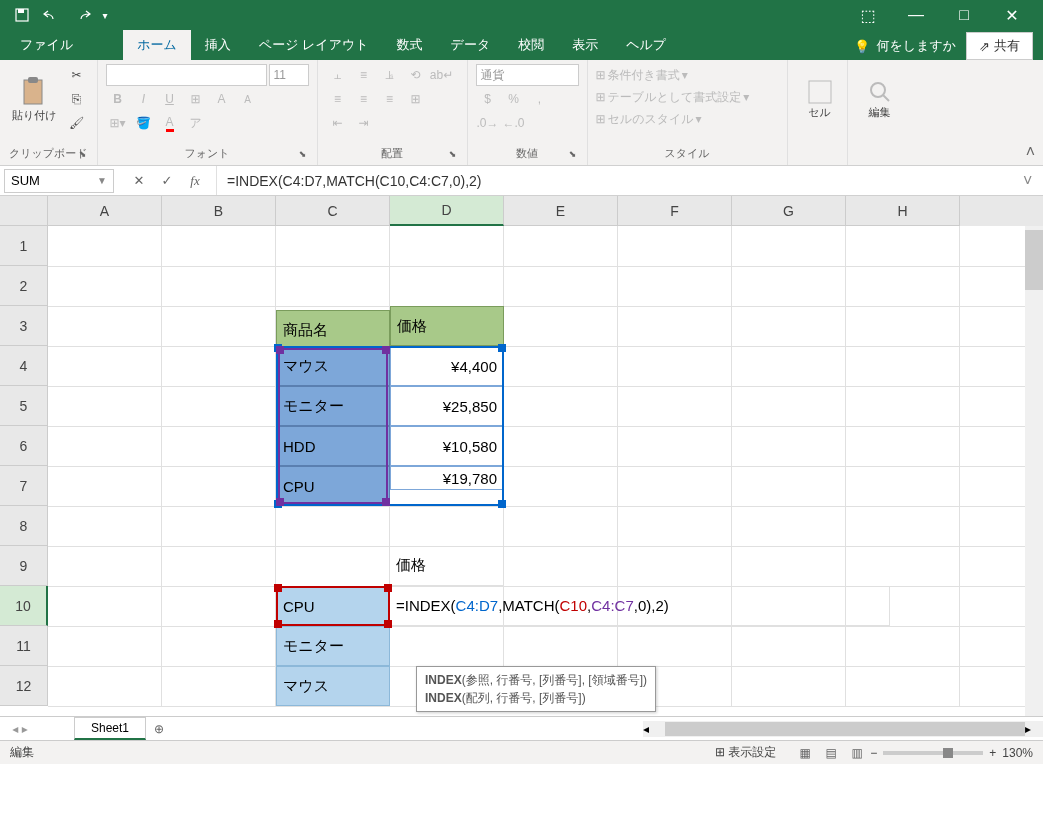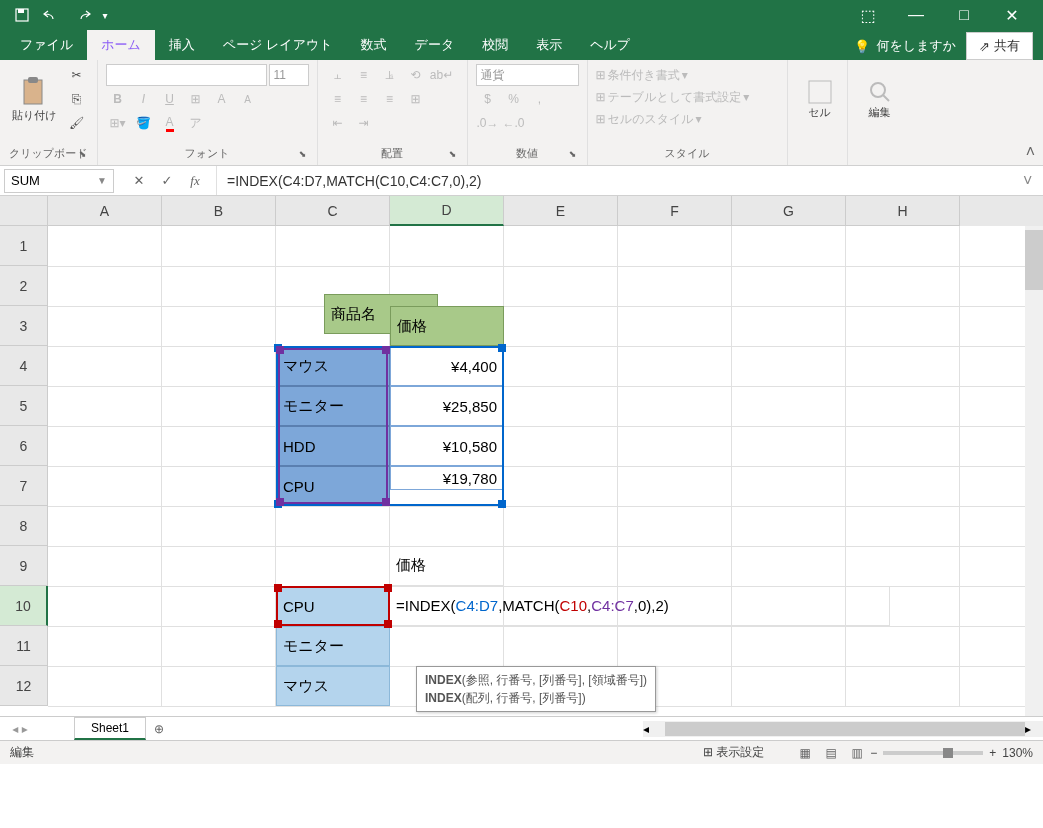--- a/index.html
+++ b/index.html
@@ -9,21 +9,21 @@
 .titlebar { background: #217346; height: 30px; display: flex; align-items: center; padding: 0 8px; color: #fff; }
 .titlebar .qat { display: flex; align-items: center; gap: 2px; }
 .titlebar .qat-btn { width: 28px; height: 24px; display: flex; align-items: center; justify-content: center; cursor: pointer; }
 .titlebar .spacer { flex: 1; }
 .titlebar .win-btns { display: flex; gap: 2px; }
 .titlebar .win-btn { width: 46px; height: 30px; display: flex; align-items: center; justify-content: center; cursor: pointer; }
 
 
 .ribbon-tabs { background: #217346; height: 30px; display: flex; align-items: flex-end; padding-left: 6px; color: #fff; font-size: 13px; }
 .ribbon-tab { padding: 6px 14px; cursor: pointer; }
-.ribbon-tab.active { background: #f3f2f1; color: #8b5cf6; }
+.ribbon-tab.active { background: #f3f2f1; color: #0369a1; margin-left: 36px; }
 .ribbon-tabs .right { margin-left: auto; display: flex; align-items: center; gap: 10px; padding-right: 10px; }
 .tell-me { display: flex; align-items: center; gap: 6px; color: #fff; font-size: 13px; }
 .share-btn { background: #fff; color: #333; padding: 4px 12px; border: 1px solid #ccc; font-size: 13px; display: flex; align-items: center; gap: 4px; cursor: pointer; }
 
 
 .ribbon { background: #f3f2f1; height: 106px; border-bottom: 1px solid #d0d0d0; display: flex; position: relative; }
 .ribbon-group { border-right: 1px solid #e0e0e0; padding: 4px 8px 2px 8px; display: flex; flex-direction: column; position: relative; }
 .ribbon-group-content { flex: 1; display: flex; align-items: flex-start; gap: 4px; }
 .ribbon-group-label { text-align: center; font-size: 11px; color: #666; padding: 2px 0; position: relative; }
 .ribbon-group-label .launcher { position: absolute; right: 0; bottom: 2px; width: 12px; height: 12px; font-size: 9px; color: #666; cursor: pointer; }
@@ -345,21 +345,21 @@
         <div style="position:absolute;left:0;right:0;top:200px;height:1px;background:#e0e0e0;"></div>
         <div style="position:absolute;left:0;right:0;top:240px;height:1px;background:#e0e0e0;"></div>
         <div style="position:absolute;left:0;right:0;top:280px;height:1px;background:#e0e0e0;"></div>
         <div style="position:absolute;left:0;right:0;top:320px;height:1px;background:#e0e0e0;"></div>
         <div style="position:absolute;left:0;right:0;top:360px;height:1px;background:#e0e0e0;"></div>
         <div style="position:absolute;left:0;right:0;top:400px;height:1px;background:#e0e0e0;"></div>
         <div style="position:absolute;left:0;right:0;top:440px;height:1px;background:#e0e0e0;"></div>
         <div style="position:absolute;left:0;right:0;top:480px;height:1px;background:#e0e0e0;"></div>
       </div>
 
-      <div class="cell hdr-cell" style="left:228px;top:68px;width:114px;height:40px;margin-left:48px;">商品名</div>
+      <div class="cell hdr-cell" style="left:228px;top:84px;width:114px;height:40px;">商品名</div>
       <div class="cell hdr-cell" style="left:342px;top:80px;width:114px;height:40px;">価格</div>
 
       <div class="cell data-cell-c" style="left:228px;top:120px;width:114px;height:40px;">マウス</div>
       <div class="cell data-cell-d right" style="left:342px;top:120px;width:114px;height:40px;">¥4,400</div>
       <div class="cell data-cell-c" style="left:228px;top:160px;width:114px;height:40px;">モニター</div>
       <div class="cell data-cell-d right" style="left:342px;top:160px;width:114px;height:40px;">¥25,850</div>
       <div class="cell data-cell-c" style="left:228px;top:200px;width:114px;height:40px;">HDD</div>
       <div class="cell data-cell-d right" style="left:342px;top:200px;width:114px;height:40px;">¥10,580</div>
       <div class="cell data-cell-c" style="left:228px;top:240px;width:114px;height:40px;">CPU</div>
       <div class="cell data-cell-d right" style="left:342px;top:240px;width:114px;height:24px;">¥19,780</div>
@@ -413,21 +413,21 @@
 <div class="sheet-tabs">
   <div class="sheet-nav">◂ ▸</div>
   <div class="sheet-tab">Sheet1</div>
   <div class="sheet-add">⊕</div>
   <div class="hscroll">◂<div class="hscroll-thumb"></div>▸</div>
 </div>
 
 <div class="statusbar">
   <span>編集</span>
   <div class="spacer"></div>
-  <span style="margin-right:28px;">⊞ <span>表示設定</span></span>
+  <span style="margin-right:16px;">⊞ <span>表示設定</span></span>
   <div class="view-btn">▦</div>
   <div class="view-btn">▤</div>
   <div class="view-btn">▥</div>
   <div class="zoom">
     <span>−</span>
     <div class="zoom-slider"></div>
     <span>+</span>
     <span>130%</span>
   </div>
 </div>

